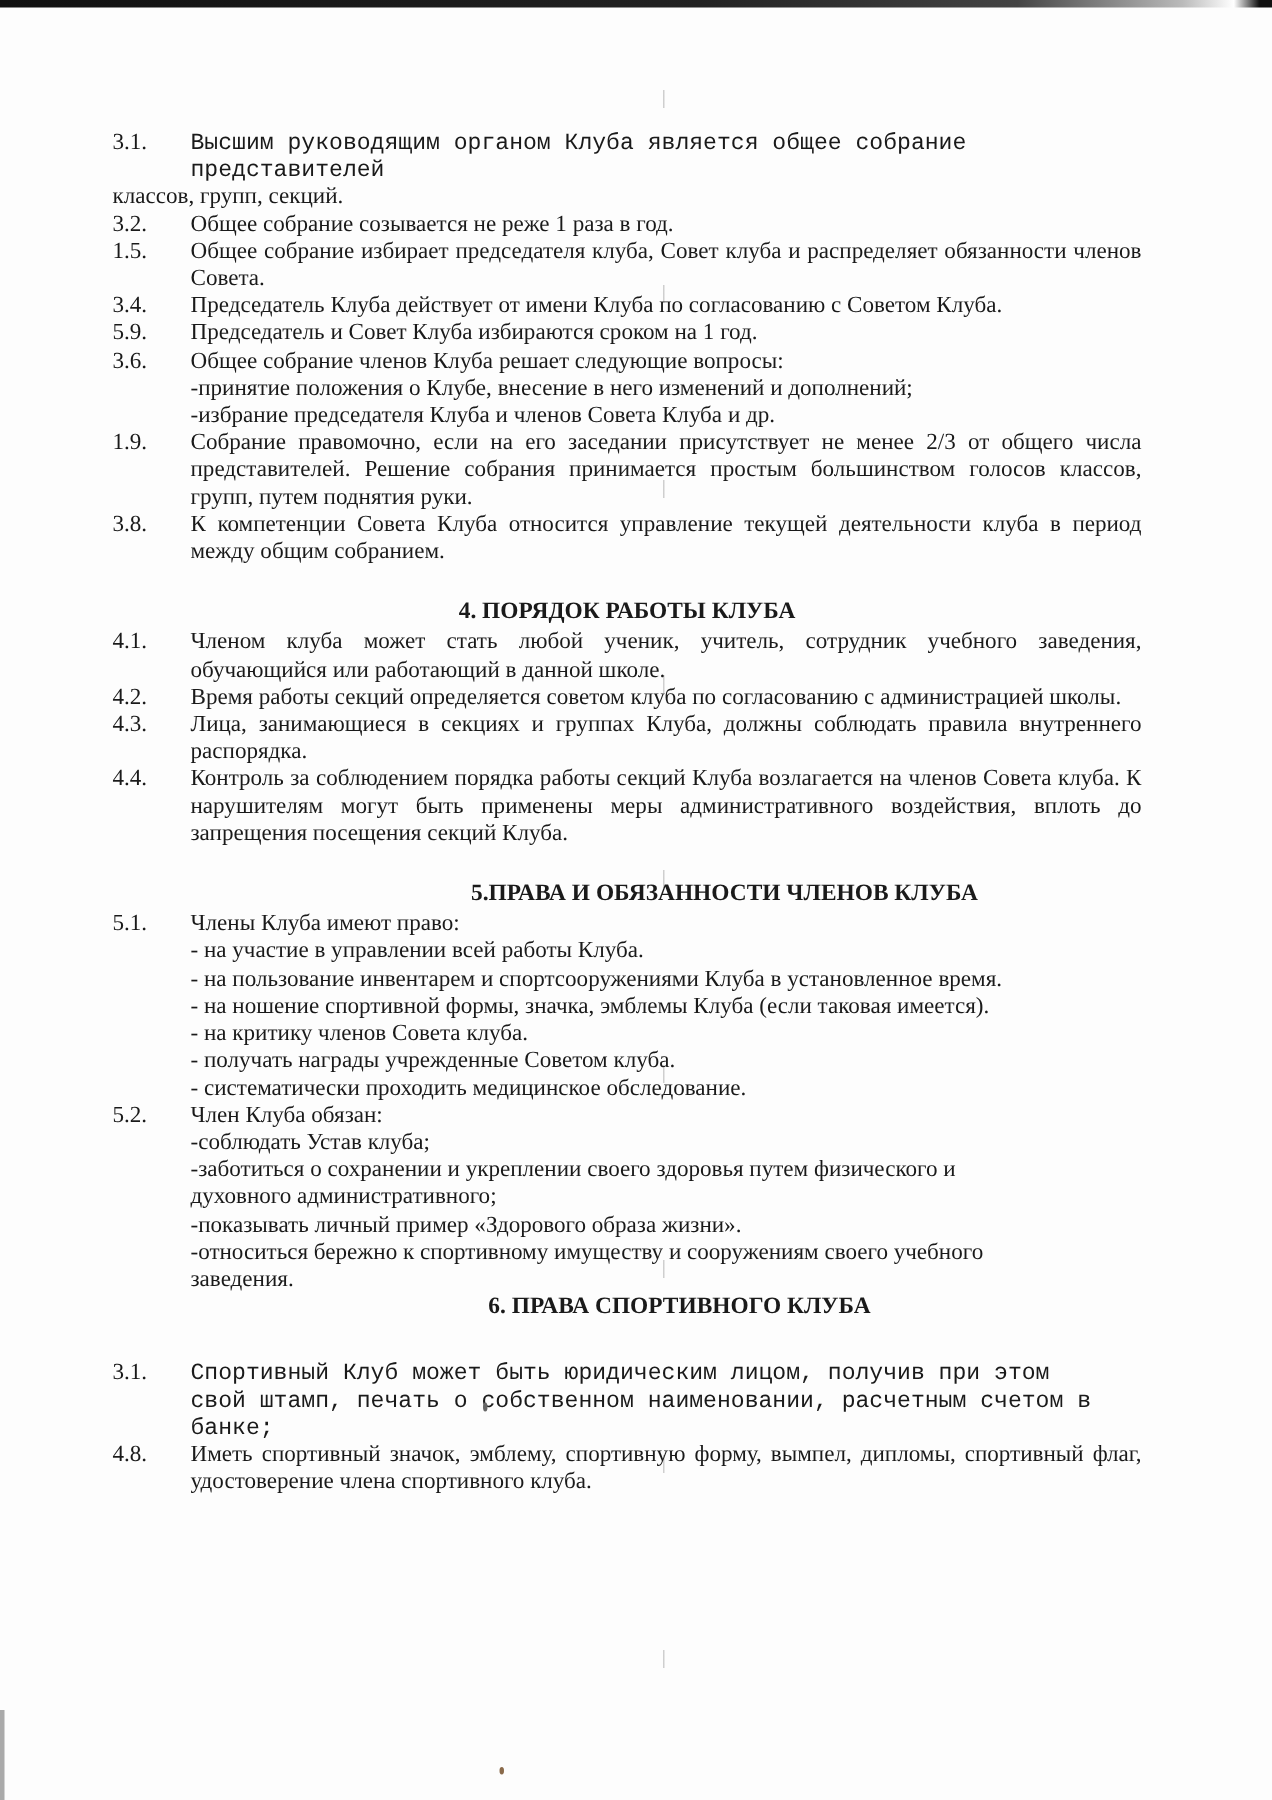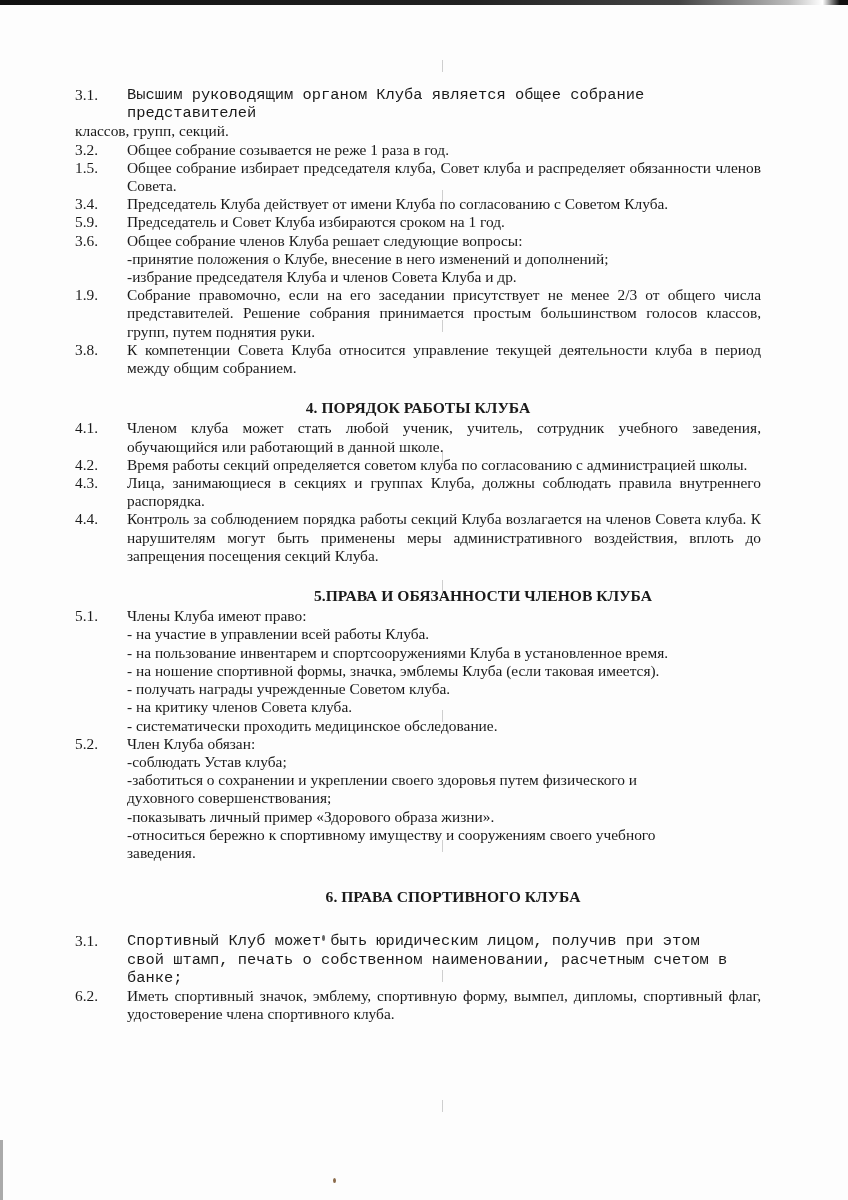--- a/index.html
+++ b/index.html
@@ -100,43 +100,43 @@
   <section style="margin-top:22px;">
     <h2 class="h" style="margin-bottom:2px; padding-left:130px;">5.ПРАВА И ОБЯЗАННОСТИ ЧЛЕНОВ КЛУБА</h2>
     <div>
       <div class="item">
           <span class="num">5.1.</span>
           <span class="txt">Члены Клуба имеют право:</span>
         </div>
       <div class="sub">- на участие в управлении всей работы Клуба.</div>
       <div class="sub">- на пользование инвентарем и спортсооружениями Клуба в установленное время.</div>
       <div class="sub">- на ношение спортивной формы, значка, эмблемы Клуба (если таковая имеется).</div>
+      <div class="sub">- на критику членов Совета клуба.</div>
       <div class="sub">- получать награды учрежденные Советом клуба.</div>
-      <div class="sub">- на критику членов Совета клуба.</div>
       <div class="sub">- систематически проходить медицинское обследование.</div>
     </div>
     <div>
       <div class="item">
           <span class="num">5.2.</span>
           <span class="txt">Член Клуба обязан:</span>
         </div>
       <div class="sub">-соблюдать Устав клуба;</div>
-      <div class="sub" style="padding-right:70px;">-заботиться о сохранении и укреплении своего здоровья путем физического и духовного совершенствования;</div>
+      <div class="sub" style="padding-right:70px;">-заботиться о сохранении и укреплении своего здоровья путем физического и духовного административного;</div>
       <div class="sub">-показывать личный пример «Здорового образа жизни».</div>
       <div class="sub" style="padding-right:70px;">-относиться бережно к спортивному имуществу и сооружениям своего учебного заведения.</div>
     </div>
   </section>
 
-  <section style="margin-top:26px;">
+  <section style="">
     <h2 class="h" style="margin-bottom:26px; padding-left:70px;">6. ПРАВА СПОРТИВНОГО КЛУБА</h2>
     <div class="item">
         <span class="num">3.1.</span>
         <span class="txt left" style="padding-right:20px;">Спортивный Клуб может быть юридическим лицом, получив при этом свой штамп, печать о собственном наименовании, расчетным счетом в банке;</span>
       </div>
     <div class="item">
-        <span class="num">6.2.</span>
+        <span class="num">4.8.</span>
         <span class="txt">Иметь спортивный значок, эмблему, спортивную форму, вымпел, дипломы, спортивный флаг, удостоверение члена спортивного клуба.</span>
       </div>
   </section>
 </div>
 
 <div class="speck" style="left:333px; top:1178px; width:3px; height:5px;"></div>
 <div class="speck" style="left:322px; top:935px; width:3px; height:6px; background:#666;"></div>
 
 </body></html>

